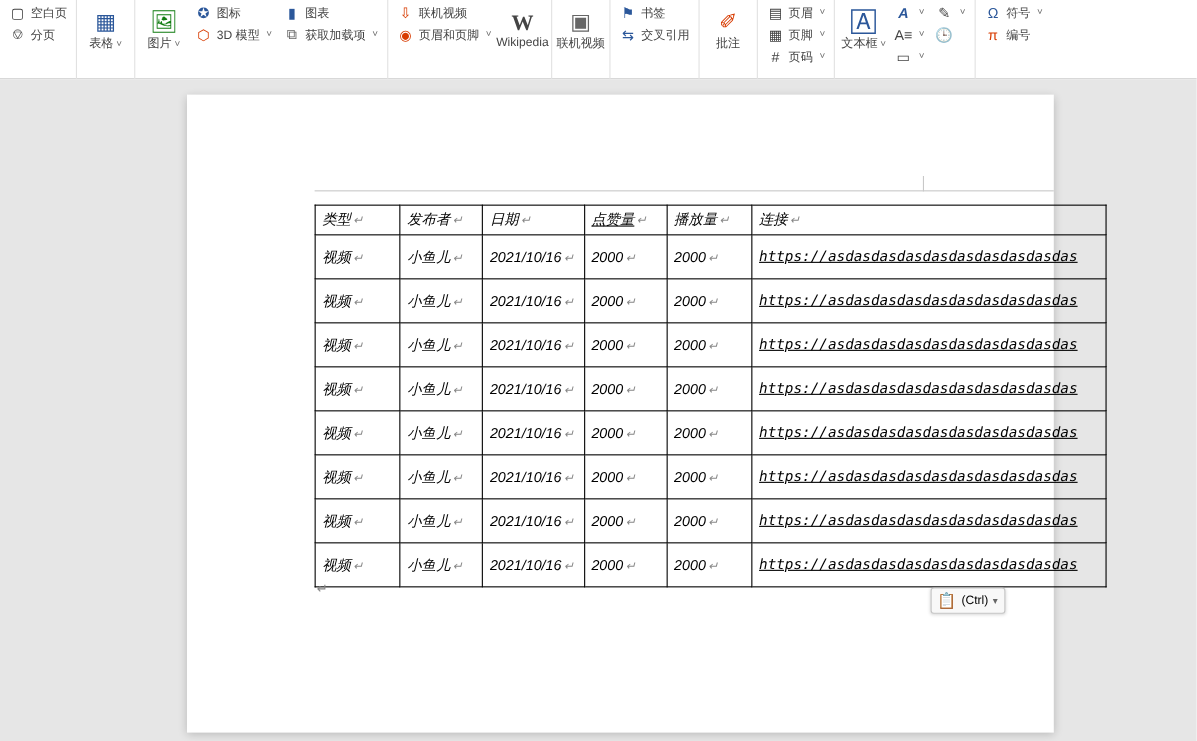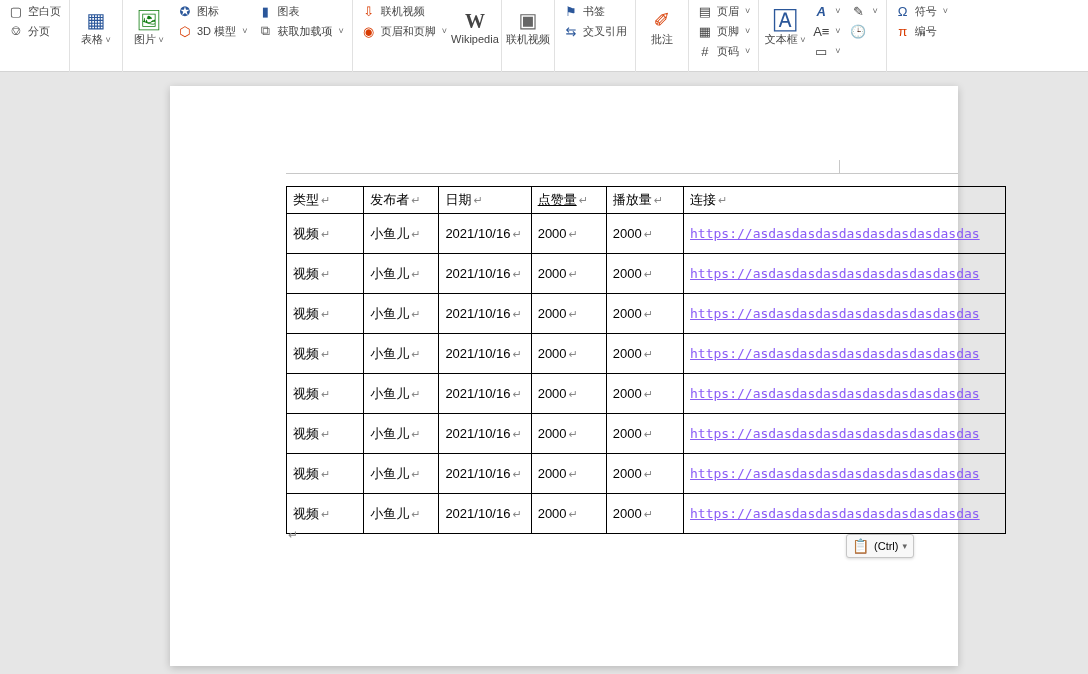--- a/index.html
+++ b/index.html
@@ -105,34 +105,35 @@
     border-right: 1px solid #c8c8c8;
   }
   .content-table {
     position: absolute;
     left: 116px;
     top: 100px;
     border-collapse: collapse;
     width: 720px;
     font-size: 13px;
     table-layout: fixed;
+    font-style: italic;
   }
   .content-table td {
     border: 1px solid #000;
     padding: 8px 6px;
     height: 40px;
     vertical-align: middle;
     white-space: nowrap;
     overflow: hidden;
   }
   .content-table td.link-cell {
     font-family: Consolas, monospace;
   }
   .content-table td.link-cell a {
-    color: #8b5cf6;
+    color: #000000;
     text-decoration: underline;
   }
   .content-table thead td { height: 26px; padding: 4px 6px; }
   .content-table .underline-head { text-decoration: underline; }
   .para-mark { color: #888; font-size: 11px; padding-left: 2px; }
   .after-para {
     position: absolute;
     left: 118px;
     top: 442px;
     color: #888;

